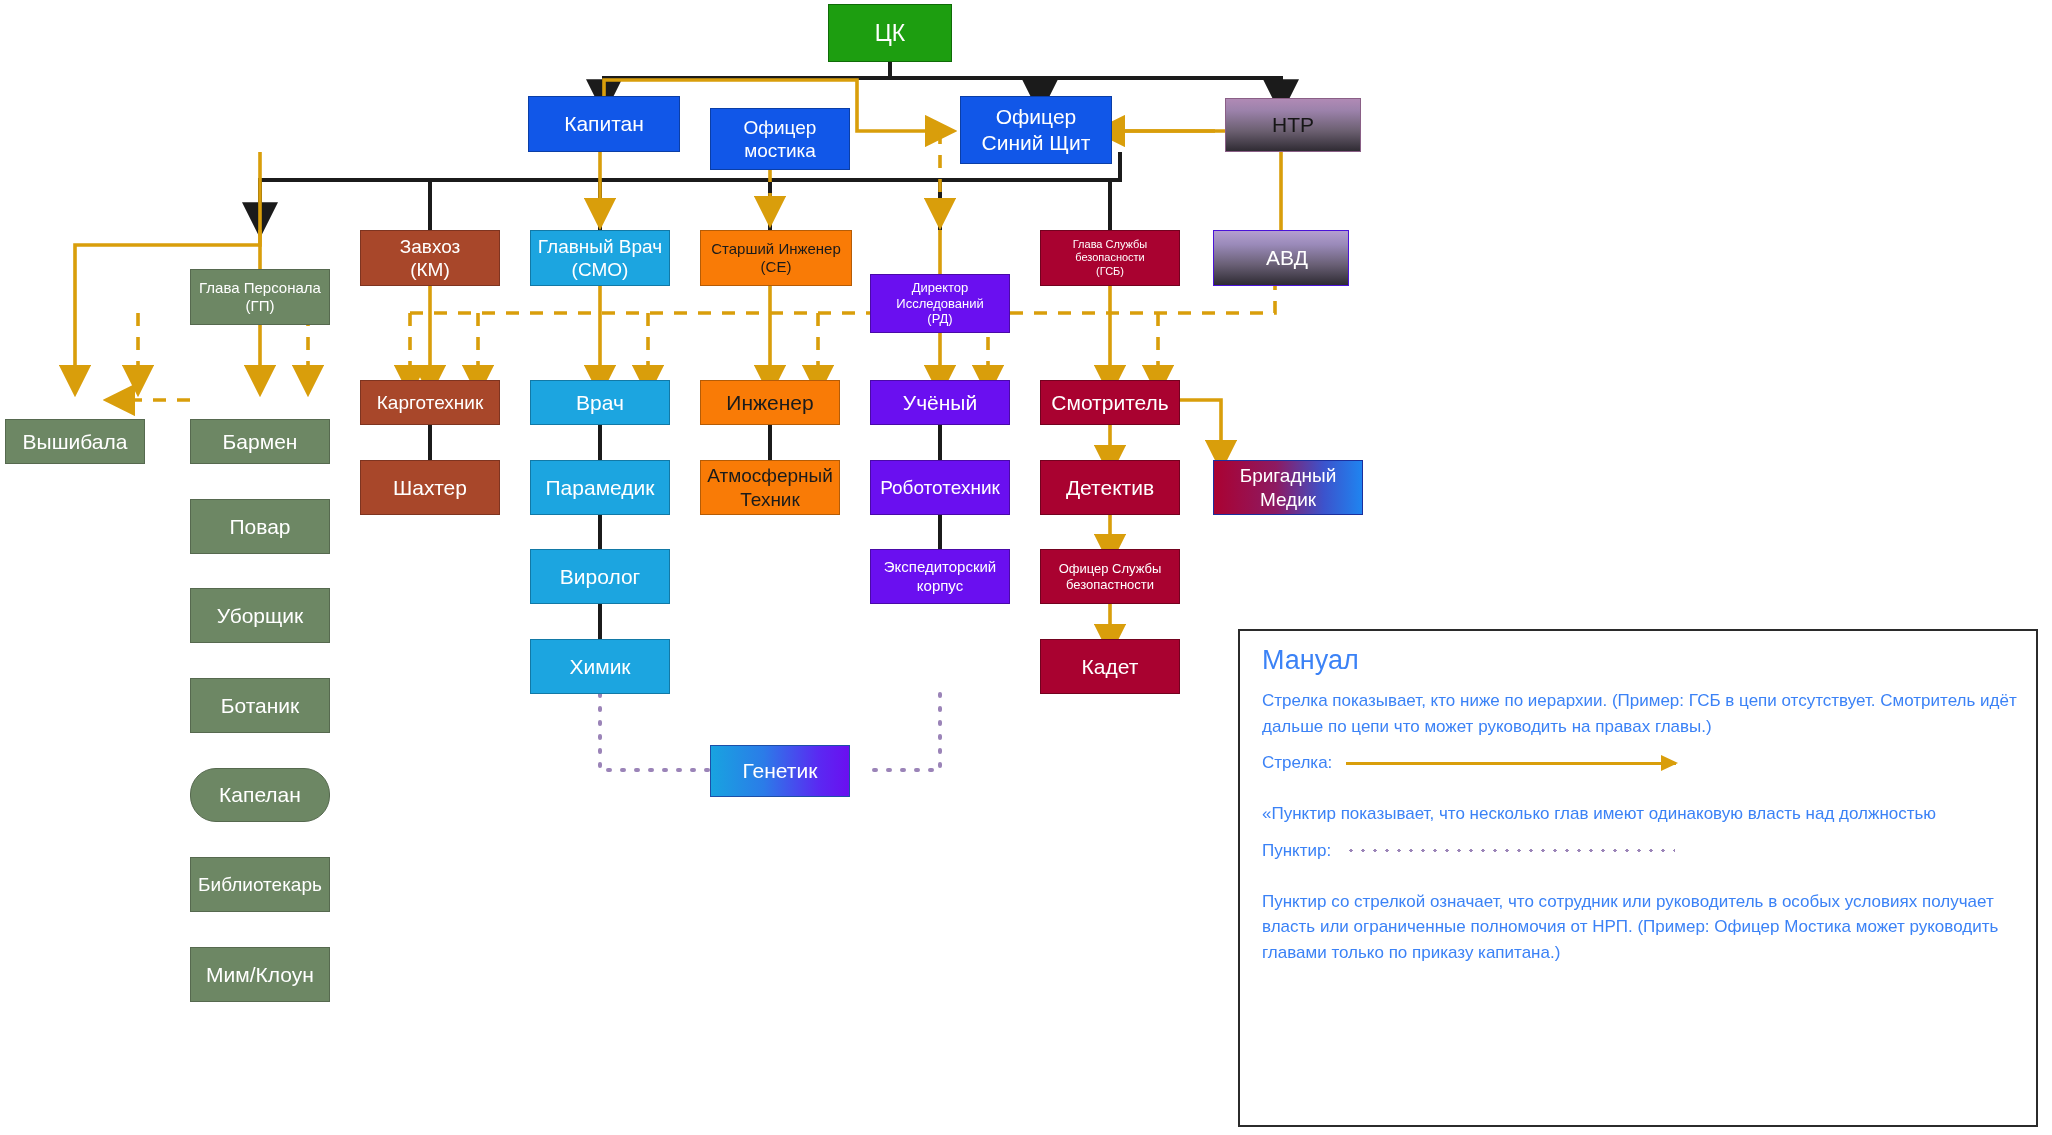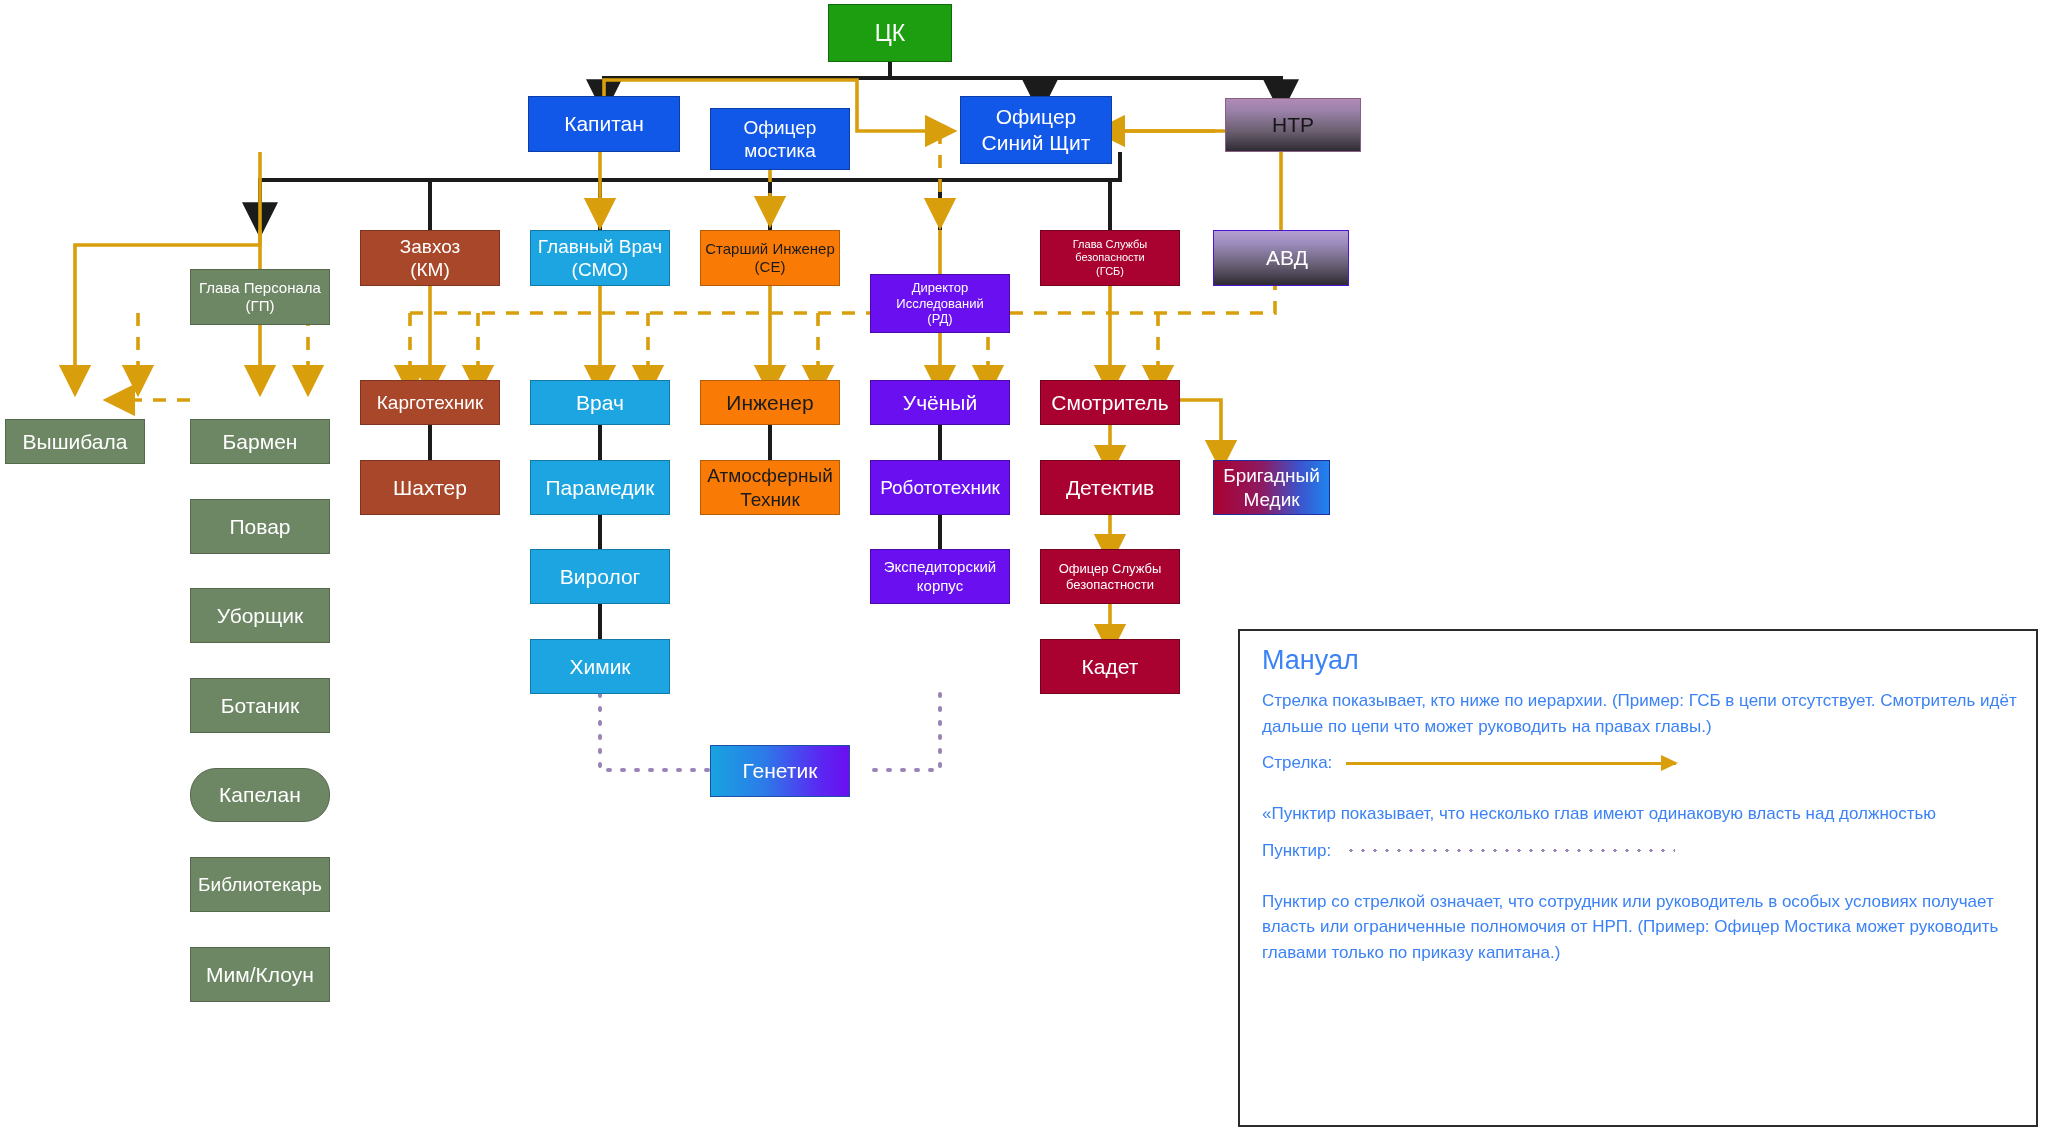--- a/index.html
+++ b/index.html
@@ -223,21 +223,21 @@
   <div class="node c-brown t-md" style="left:360px;top:230px;width:140px;height:56px;">
     <span>Завхоз</span>
     <span class="l2">(КМ)</span>
   </div>
 
   <div class="node c-cyan t-md" style="left:530px;top:230px;width:140px;height:56px;">
     <span>Главный Врач</span>
     <span class="l2">(СМО)</span>
   </div>
 
-  <div class="node c-orange t-sm" style="left:700px;top:230px;width:140px;height:56px;">
+  <div class="node c-orange t-sm" style="left:700px;top:230px;width:152px;height:56px;">
     <span>Старший Инженер</span>
     <span class="l2">(СЕ)</span>
   </div>
 
   <div class="node c-violet t-xs" style="left:870px;top:230px;width:140px;height:59px;margin-top:44px;">
     <span>Директор Исследований</span>
     <span class="l2">(РД)</span>
   </div>
 
   <div class="node c-crimson t-xs" style="left:1040px;top:230px;width:140px;height:56px;font-size:11px;">
@@ -321,21 +321,21 @@
     <span>Детектив</span>
   </div>
   <div class="node c-crimson t-xs" style="left:1040px;top:549px;width:140px;height:55px;">
     <span>Офицер Службы</span>
     <span class="l2">безопастности</span>
   </div>
   <div class="node c-crimson t-lg" style="left:1040px;top:639px;width:140px;height:55px;">
     <span>Кадет</span>
   </div>
 
-  <div class="node c-grad-med t-md" style="left:1213px;top:460px;width:117px;height:55px;">
+  <div class="node c-grad-med t-md" style="left:1213px;top:460px;width:150px;height:55px;">
     <span>Бригадный</span>
     <span class="l2">Медик</span>
   </div>
 
   <div id="legend" style="left:1238px;top:629px;width:800px;height:498px;">
     <div class="lg-title">Мануал</div>
     <p>Стрелка показывает, кто ниже по иерархии. (Пример: ГСБ в цепи отсутствует. Смотритель идёт дальше по цепи что может руководить на правах главы.)</p>
     <div class="lg-row">
       <span class="lbl">Стрелка:</span>
       <span class="sample-solid"></span>

